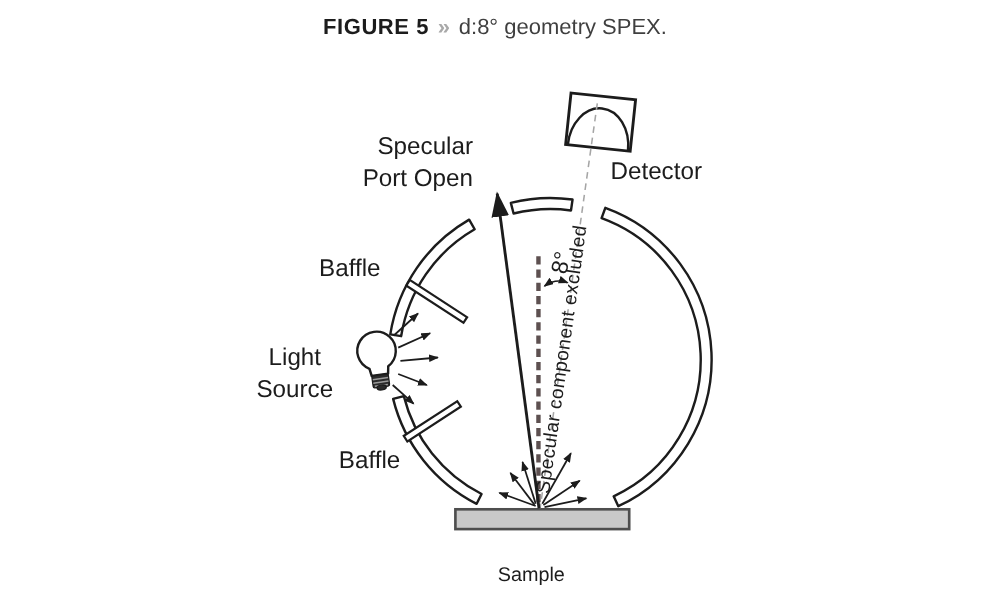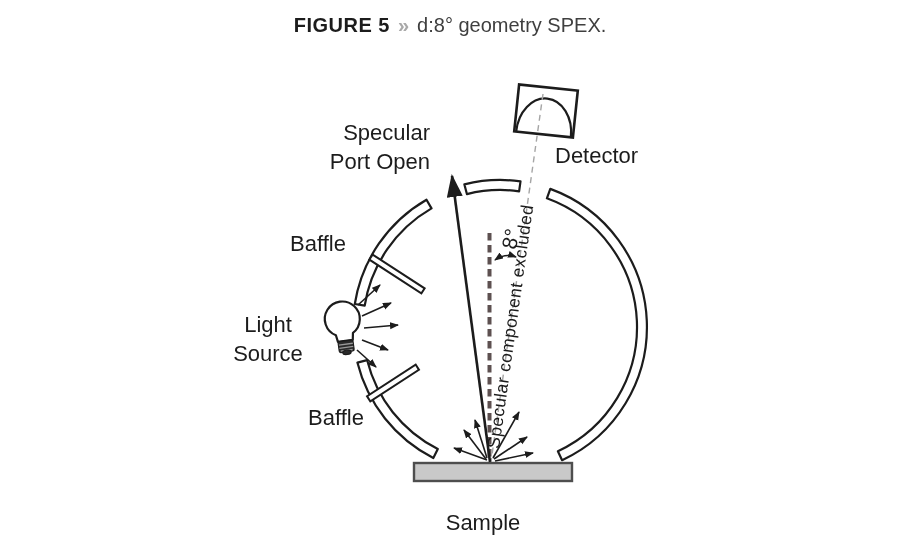--- a/index.html
+++ b/index.html
@@ -29,21 +29,21 @@
   .dash-detector{stroke:var(--detector-dash,#a5a5a5);stroke-width:1.4;stroke-dasharray:6 4.5;}
   .detector-box{fill:#fff;stroke:var(--ink,#1c1c1c);stroke-width:2.6;stroke-linejoin:miter;}
   .detector-dome{fill:none;stroke:var(--ink,#1c1c1c);stroke-width:2.2;}
   
   .lbl{position:absolute;font-size:22px;line-height:29px;color:var(--ink,#1c1c1c);white-space:pre-line;}
   .lbl-specular-port{left:290px;top:118px;width:140px;text-align:right;}
   .lbl-baffle-top{left:270px;top:229px;width:96px;text-align:center;}
   .lbl-light-source{left:216px;top:310px;width:104px;text-align:center;}
   .lbl-baffle-bottom{left:288px;top:403px;width:96px;text-align:center;}
   .lbl-detector{left:527px;top:141px;margin-left:28px;}
-  .lbl-sample{left:433px;top:508px;width:100px;text-align:center;font-size:22px;}
+  .lbl-sample{left:433px;top:508px;width:100px;text-align:center;font-size:18px;}
   .lbl-angle{
     position:absolute;left:501px;top:227px;font-size:21px;color:var(--ink,#1c1c1c);
     transform:rotate(-78deg);transform-origin:50% 50%;white-space:nowrap;
   }
   .lbl-excluded{
     position:absolute;left:504px;top:429px;font-size:17.5px;letter-spacing:.4px;
     color:var(--ink,#1c1c1c);white-space:nowrap;
     transform:rotate(-82deg);transform-origin:0 100%;
   }
 </style>

